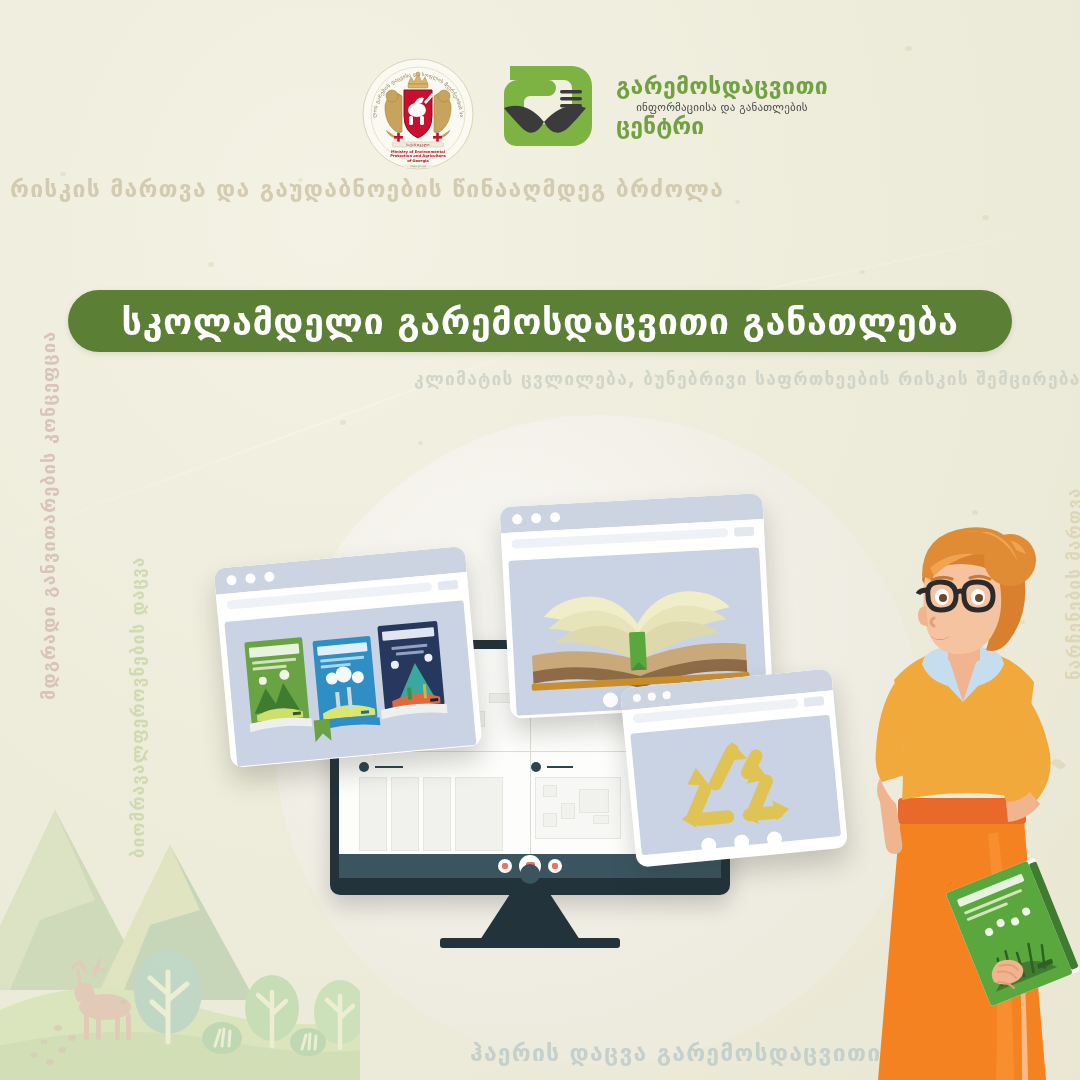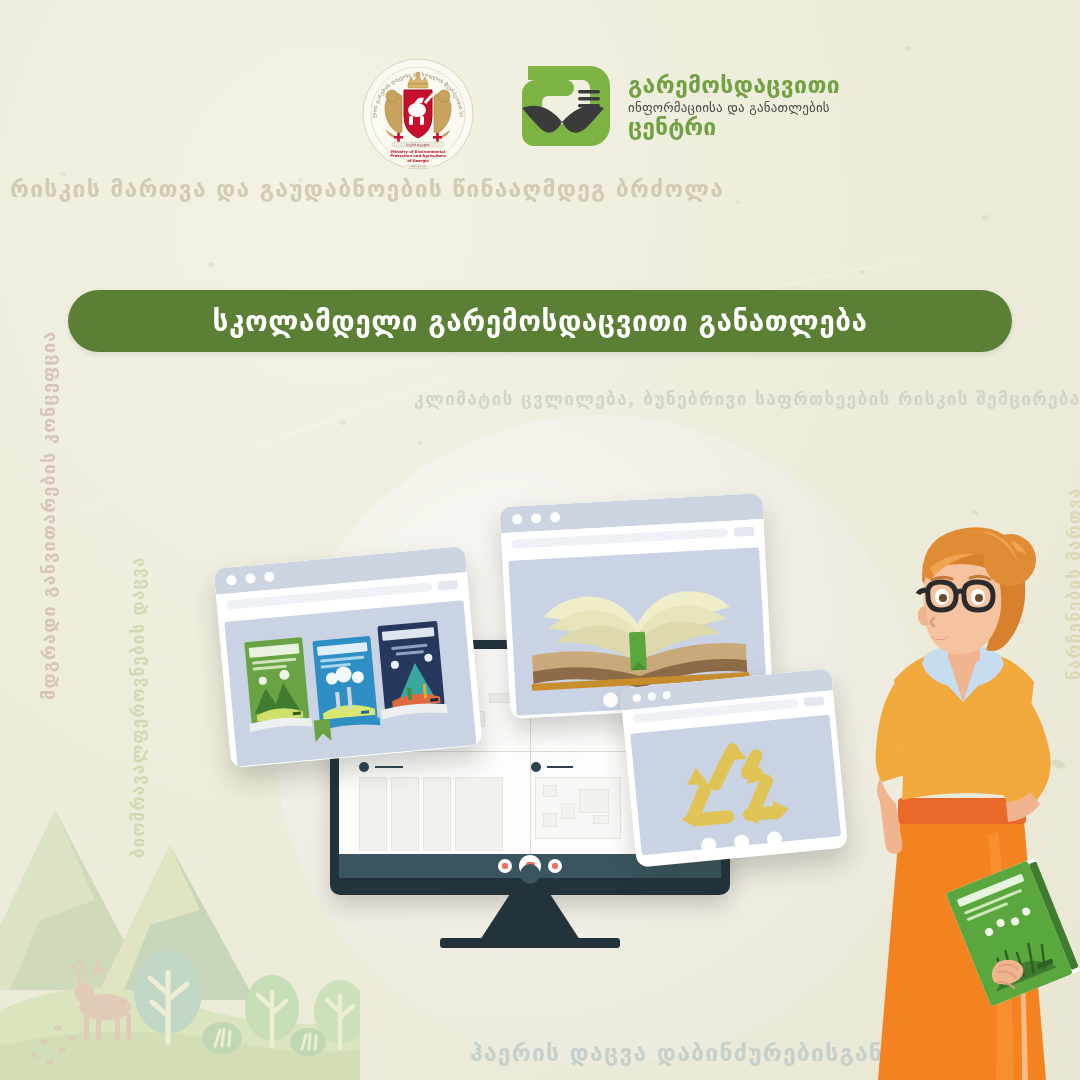--- a/index.html
+++ b/index.html
@@ -27,45 +27,45 @@
     content:"";position:absolute;inset:0;border-radius:50%;
     background:radial-gradient(circle at 35% 30%, rgba(255,255,255,.65), rgba(255,255,255,0) 70%);
   }
 
   
   .forest{position:absolute;left:0;bottom:0;width:360px;height:330px;opacity:.55;}
 
   
   .header{position:absolute;top:52px;left:0;width:1080px;height:120px;}
   .emblem{position:absolute;left:362px;top:6px;width:112px;height:112px;}
-  .giec-logo{position:absolute;left:516px;top:8px;display:flex;align-items:center;gap:14px;}
+  .giec-logo{position:absolute;left:498px;top:8px;display:flex;align-items:center;gap:20px;}
   .giec-mark{width:98px;height:92px;flex:0 0 auto;}
   .giec-words{line-height:1;}
   .giec-l1{font-size:23px;color:#72a144;letter-spacing:.3px;font-weight:700;}
-  .giec-l2{font-size:13px;color:#4a4a4a;margin-top:4px;letter-spacing:.2px;}
+  .giec-l2{font-size:11px;color:#4a4a4a;margin-top:4px;letter-spacing:.2px;text-align:center;}
   .giec-l3{font-size:23px;color:#72a144;margin-top:2px;font-weight:700;}
 
   
   .kicker{
     position:absolute;top:233px;left:0;width:1080px;text-align:center;
     font-size:39px;font-weight:700;color:#5f8337;letter-spacing:1px;
   }
   .banner{
     position:absolute;top:290px;left:68px;width:944px;height:62px;
     background:#5c7f36;border-radius:31px;
     display:flex;align-items:center;justify-content:center;
     box-shadow:0 2px 6px rgba(0,0,0,.10);
   }
-  .banner-text{font-size:28px;color:#ffffff;font-weight:700;letter-spacing:.5px;white-space:nowrap;}
+  .banner-text{font-size:36px;color:#ffffff;font-weight:700;letter-spacing:.5px;white-space:nowrap;}
 
   
   .bgtxt{position:absolute;white-space:nowrap;font-weight:700;letter-spacing:1.2px;}
   .bg-land {left:10px;  top:176px; font-size:23px; color:#c9bfa2; opacity:.75;}
   .bg-water{right:16px; top:158px; font-size:16px; color:#cfd6cf; opacity:.8;}
-  .bg-clim {left:414px; top:389px; font-size:17.5px; color:#ccd2c6; opacity:.85;}
+  .bg-clim {left:414px; top:369px; font-size:17.5px; color:#ccd2c6; opacity:.85;}
   .bg-agri {left:70px;  top:472px; font-size:19px; color:#cec5a4; opacity:.8;}
   .bg-air  {left:470px; top:1040px;font-size:23px; color:#bfccc9; opacity:.85;}
   .bg-vert {transform-origin:0 0;}
   .bg-sust {left:38px; top:700px; font-size:18px; color:#d4b9b2; opacity:.8; transform:rotate(-90deg);}
   .bg-biod {left:128px;top:858px; font-size:17px; color:#cad8ad; opacity:.85;transform:rotate(-90deg);}
   .bg-waste{left:1064px;top:680px;font-size:17px; color:#ddd6b4; opacity:.9; transform:rotate(-90deg);}
 
   
   .monitor{position:absolute;left:330px;top:640px;width:400px;height:315px;}
   .mon-screen{
@@ -238,21 +238,21 @@
       <div class="giec-words">
         <div class="giec-l1">გარემოსდაცვითი</div>
         <div class="giec-l2">ინფორმაციისა და განათლების</div>
         <div class="giec-l3">ცენტრი</div>
       </div>
     </div>
   </div>
 
   <div class="bgtxt bg-land">რისკის მართვა და გაუდაბნოების წინააღმდეგ ბრძოლა</div>
   <div class="bgtxt bg-clim">კლიმატის ცვლილება, ბუნებრივი საფრთხეების რისკის შემცირება</div>
-  <div class="bgtxt bg-air">ჰაერის დაცვა დაბინძურებისგან</div>
+  <div class="bgtxt bg-air">ჰაერის დაცვა გარემოსდაცვითი</div>
   <div class="bgtxt bg-vert bg-sust">მდგრადი განვითარების კონცეფცია</div>
   <div class="bgtxt bg-vert bg-biod">ბიომრავალფეროვნების დაცვა</div>
   <div class="bgtxt bg-vert bg-waste">ნარჩენების მართვა</div>
 
   <div class="banner">
     <div class="banner-text">სკოლამდელი გარემოსდაცვითი განათლება</div>
   </div>
 
   <div class="monitor">
     <div class="mon-screen">

